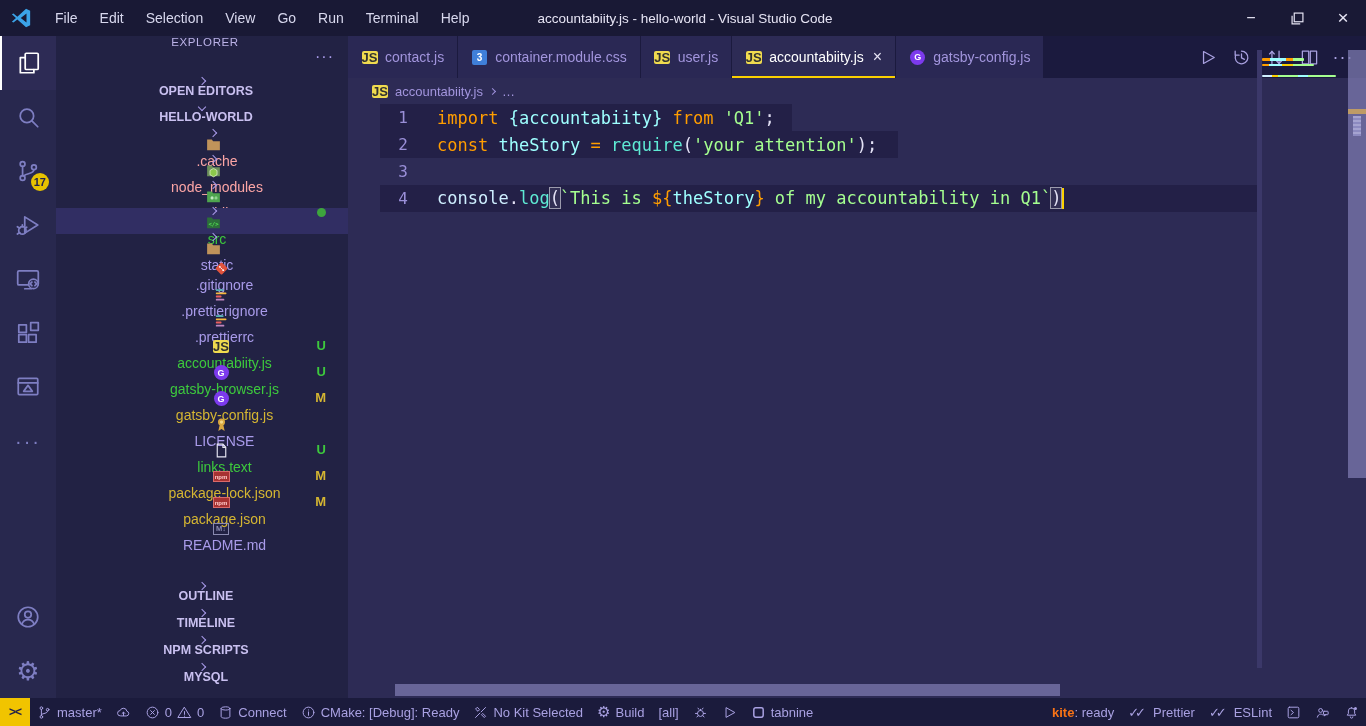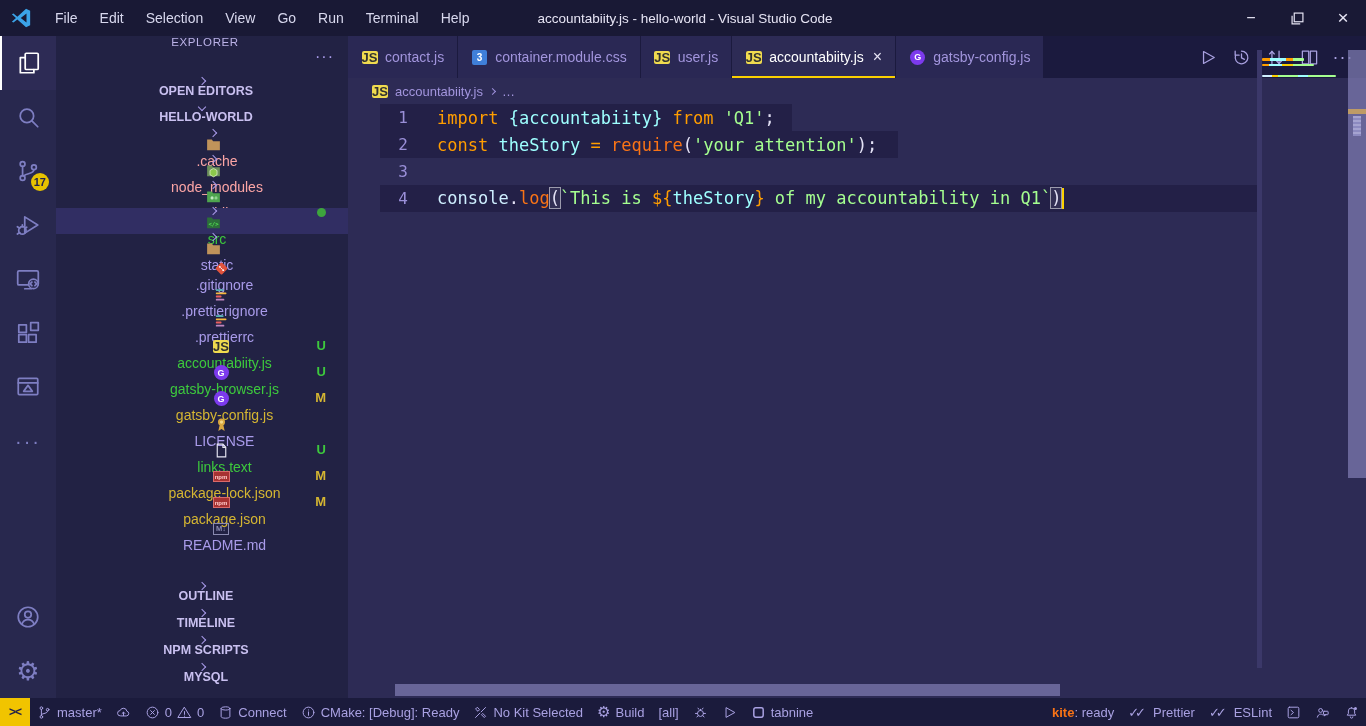--- a/index.html
+++ b/index.html
@@ -90,21 +90,21 @@
     align-items:center; padding-left:24px; color:#A295DD; font-size:13px; gap:7px; }
   .breadcrumb .sep { opacity:.9; font-size:12px; }
 
   
   .code-area { position:absolute; top:68px; left:0; right:108px; bottom:16px; overflow:hidden; }
   .code-line { position:relative; height:27px; display:flex; align-items:center;
     font-family:"DejaVu Sans Mono", monospace; font-size:17px; }
   .line-strip { position:absolute; left:32px; top:0; height:27px; background:#232047; }
   .gutter-num { position:relative; width:60px; text-align:right; color:#9A8FD8; font-size:16px; flex:none; }
   .code-text { position:relative; margin-left:29px; white-space:pre; }
-  .tk-kw { color:#FF9D00; } .tk-var { color:#9EFFFF; } .tk-fn { color:#f97316; }
+  .tk-kw { color:#FF9D00; } .tk-var { color:#9EFFFF; } .tk-fn { color:#5eead4; }
   .tk-obj { color:#CFEFFF; } .tk-str { color:#A5FF90; } .tk-expr { color:#FF9D00; }
   .tk-pln { color:#E3E1F5; }
   .tk-box { outline:1px solid rgba(255,255,255,.55); background:rgba(255,255,255,.07); }
   .cursor { display:inline-block; width:2px; height:21px; background:#FAD000; vertical-align:middle;
     margin-left:1px; }
 
   
   .decor-strip { position:absolute; top:14px; bottom:30px; right:104px; width:5px; background:#3B3869; }
   .minimap { position:absolute; top:22px; right:18px; width:86px; height:620px; }
   .mm-line { height:2.6px; margin-bottom:3px; border-radius:1px; }

